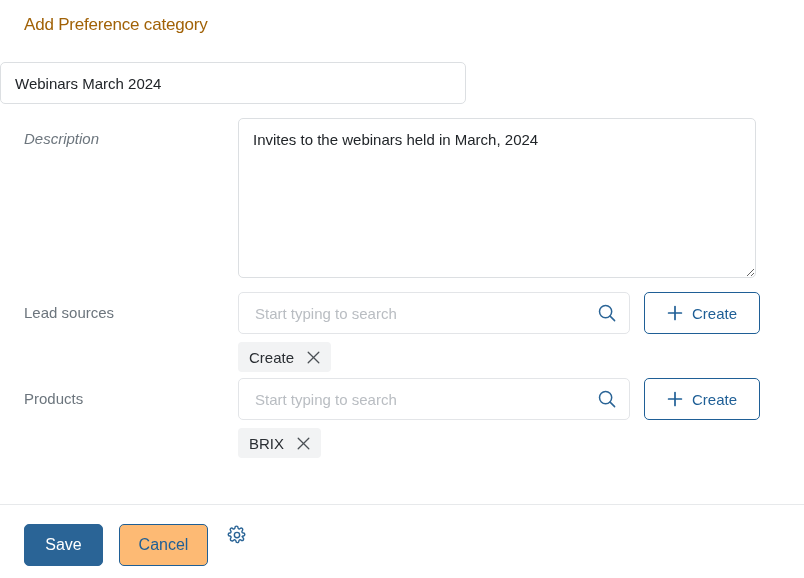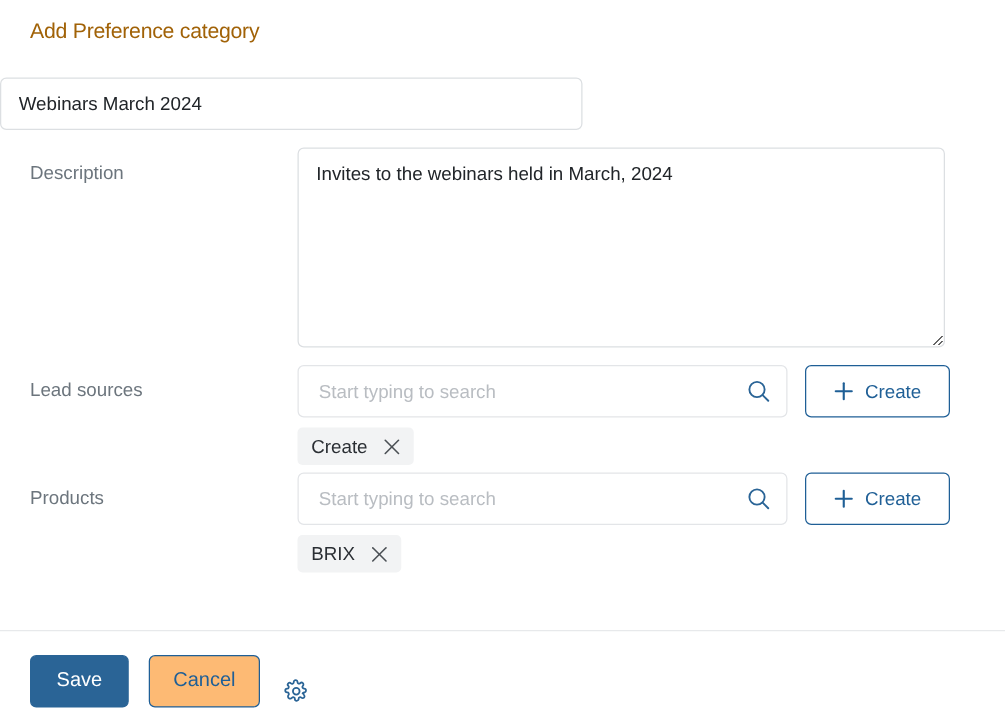--- a/index.html
+++ b/index.html
@@ -200,39 +200,39 @@
     color: #4b5055;
   }
 
   
   .row-name      { margin-bottom: 14px; }
   .row-desc      { margin-bottom: 14px; }
   .row-lead      { margin-bottom: 6px; }
   .row-products  { margin-bottom: 0; }
 
   .row-name .field-label      { padding-top: 11px; }
-  .row-desc .field-label      { padding-top: 11px; }
+  .row-desc .field-label      { padding-top: 11px; font-style: italic; }
   .row-lead .field-label      { padding-top: 11px; }
   .row-products .field-label  { padding-top: 11px; }
 
   
   .divider {
     position: absolute;
     left: 0;
     top: 504px;
     width: 804px;
     height: 1px;
     background: #e7e9eb;
   }
   .footer {
     position: absolute;
     left: 24px;
     top: 524px;
     display: flex;
-    align-items: flex-end;
+    align-items: flex-start;
     gap: 16px;
   }
   .btn-save {
     box-sizing: border-box;
     height: 42px;
     min-width: 79px;
     padding: 0 18px;
     background: #2a6496;
     border: 1px solid #2a6496;
     border-radius: 5px;

